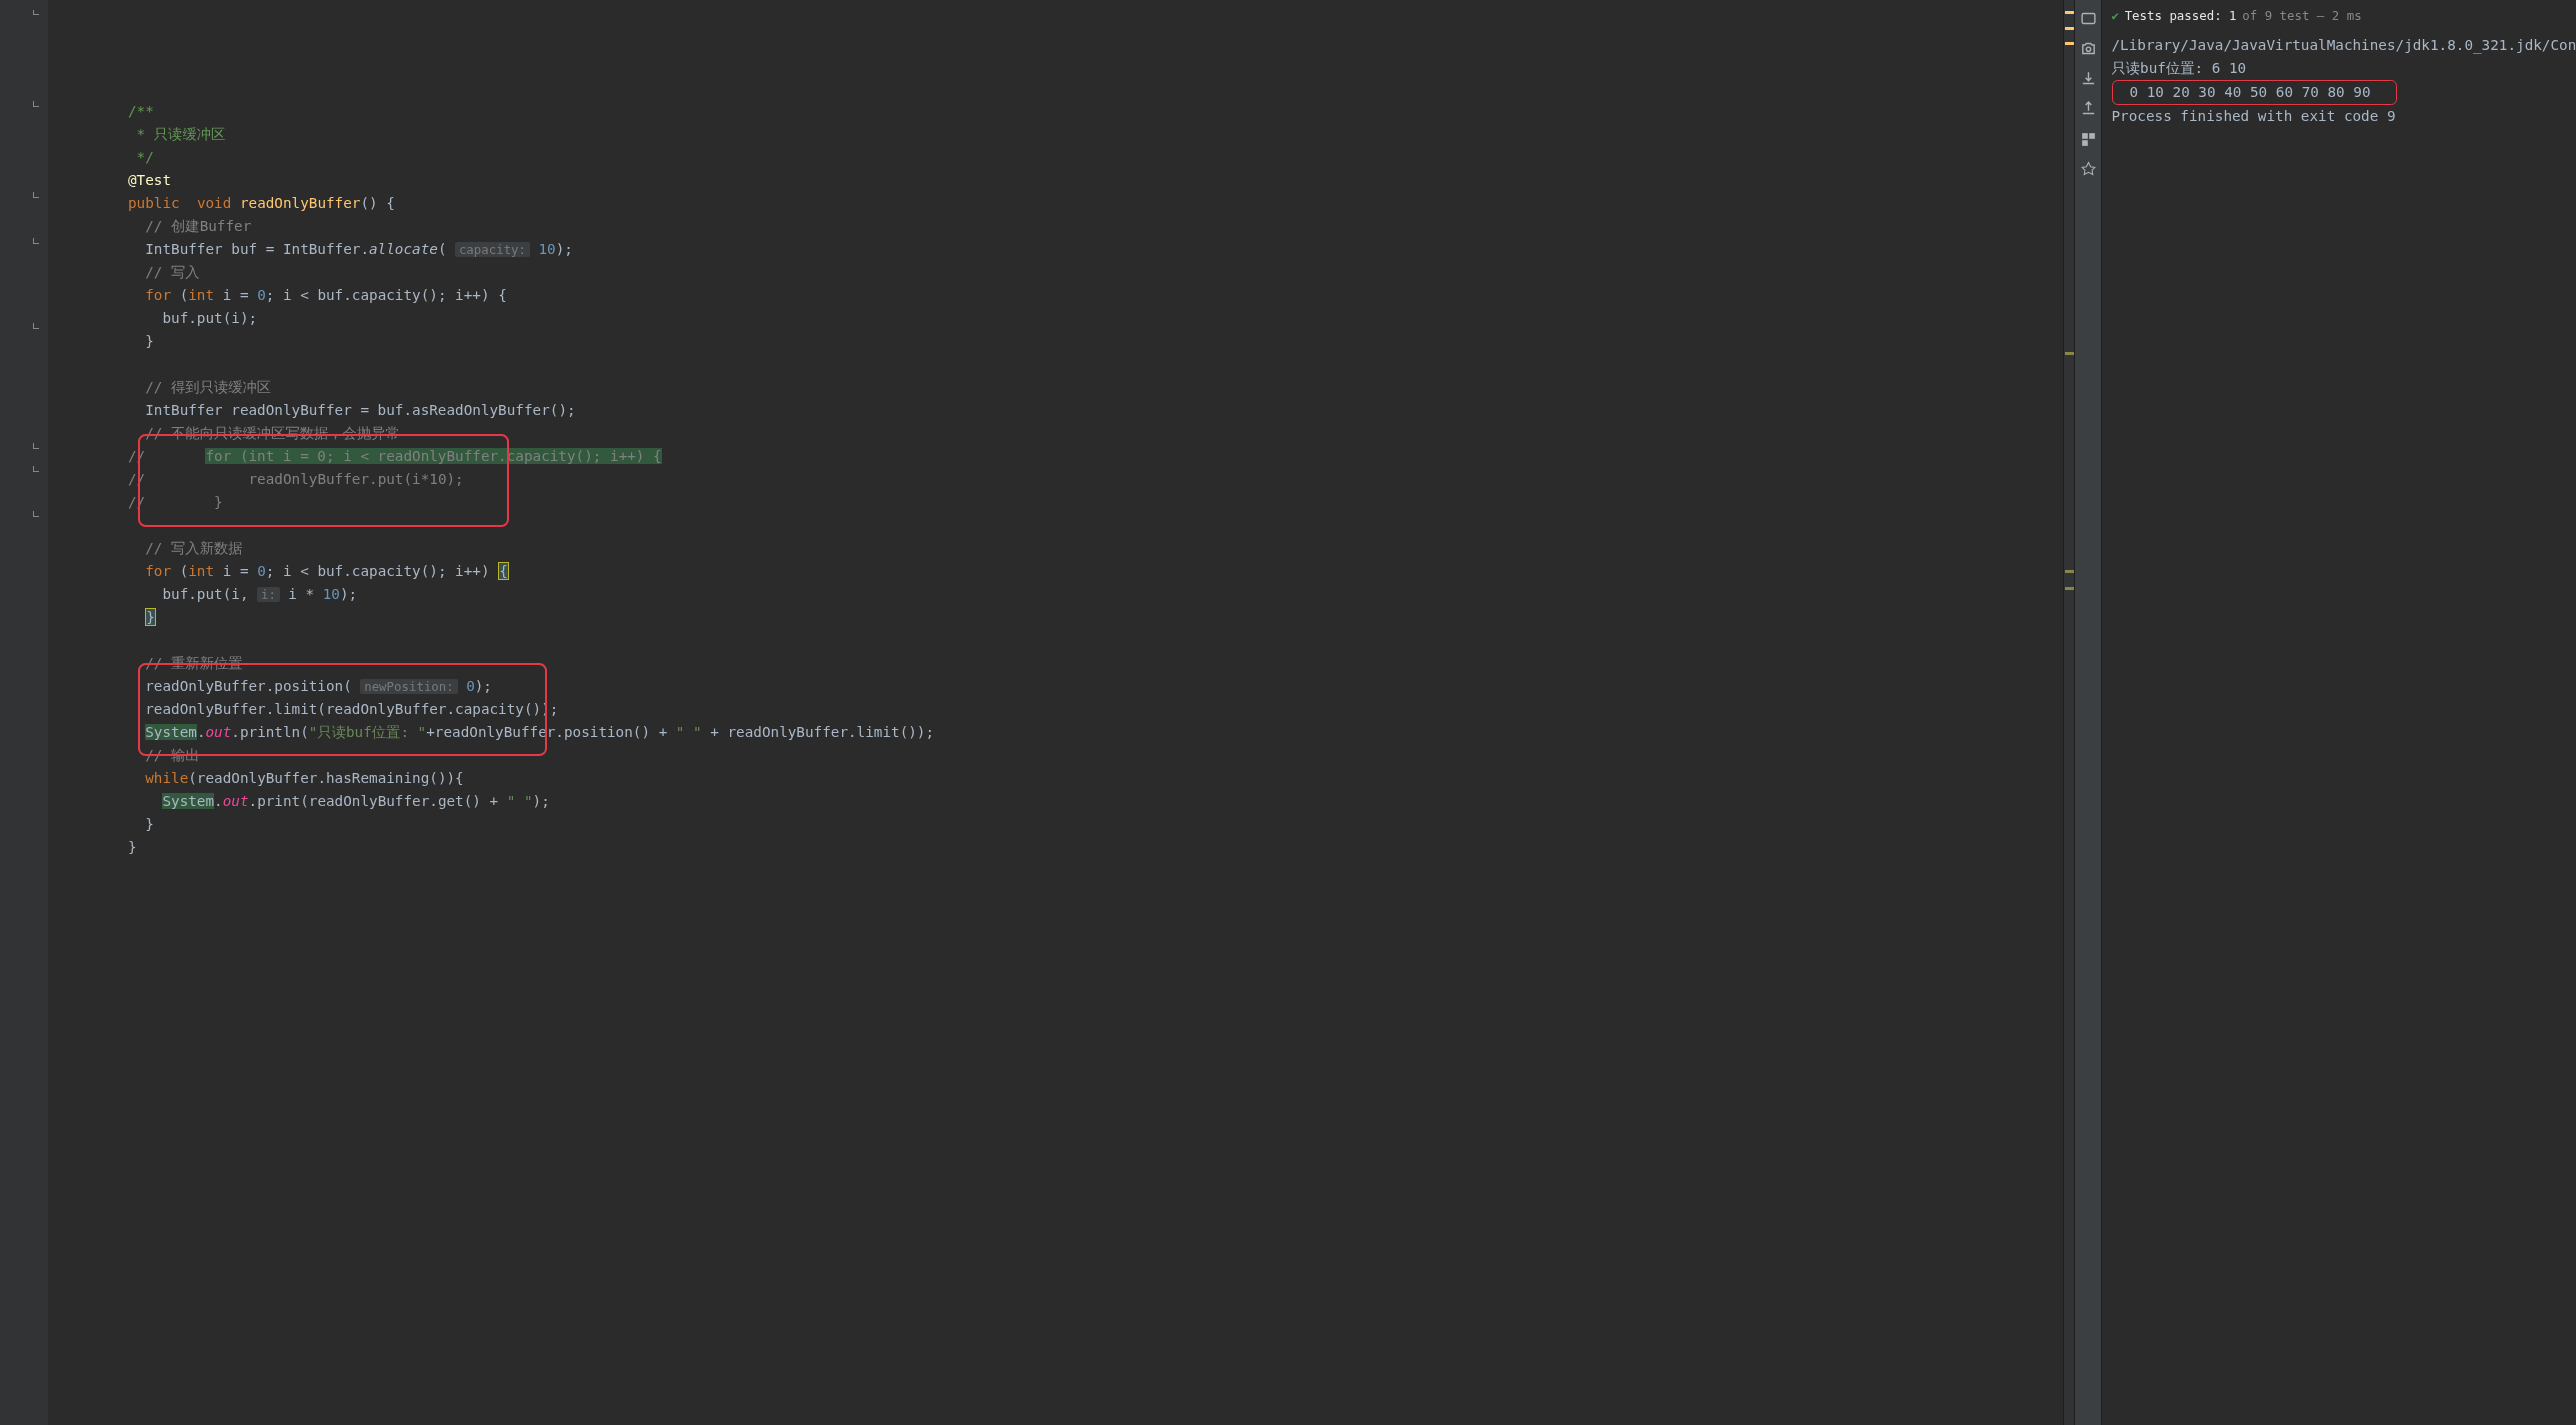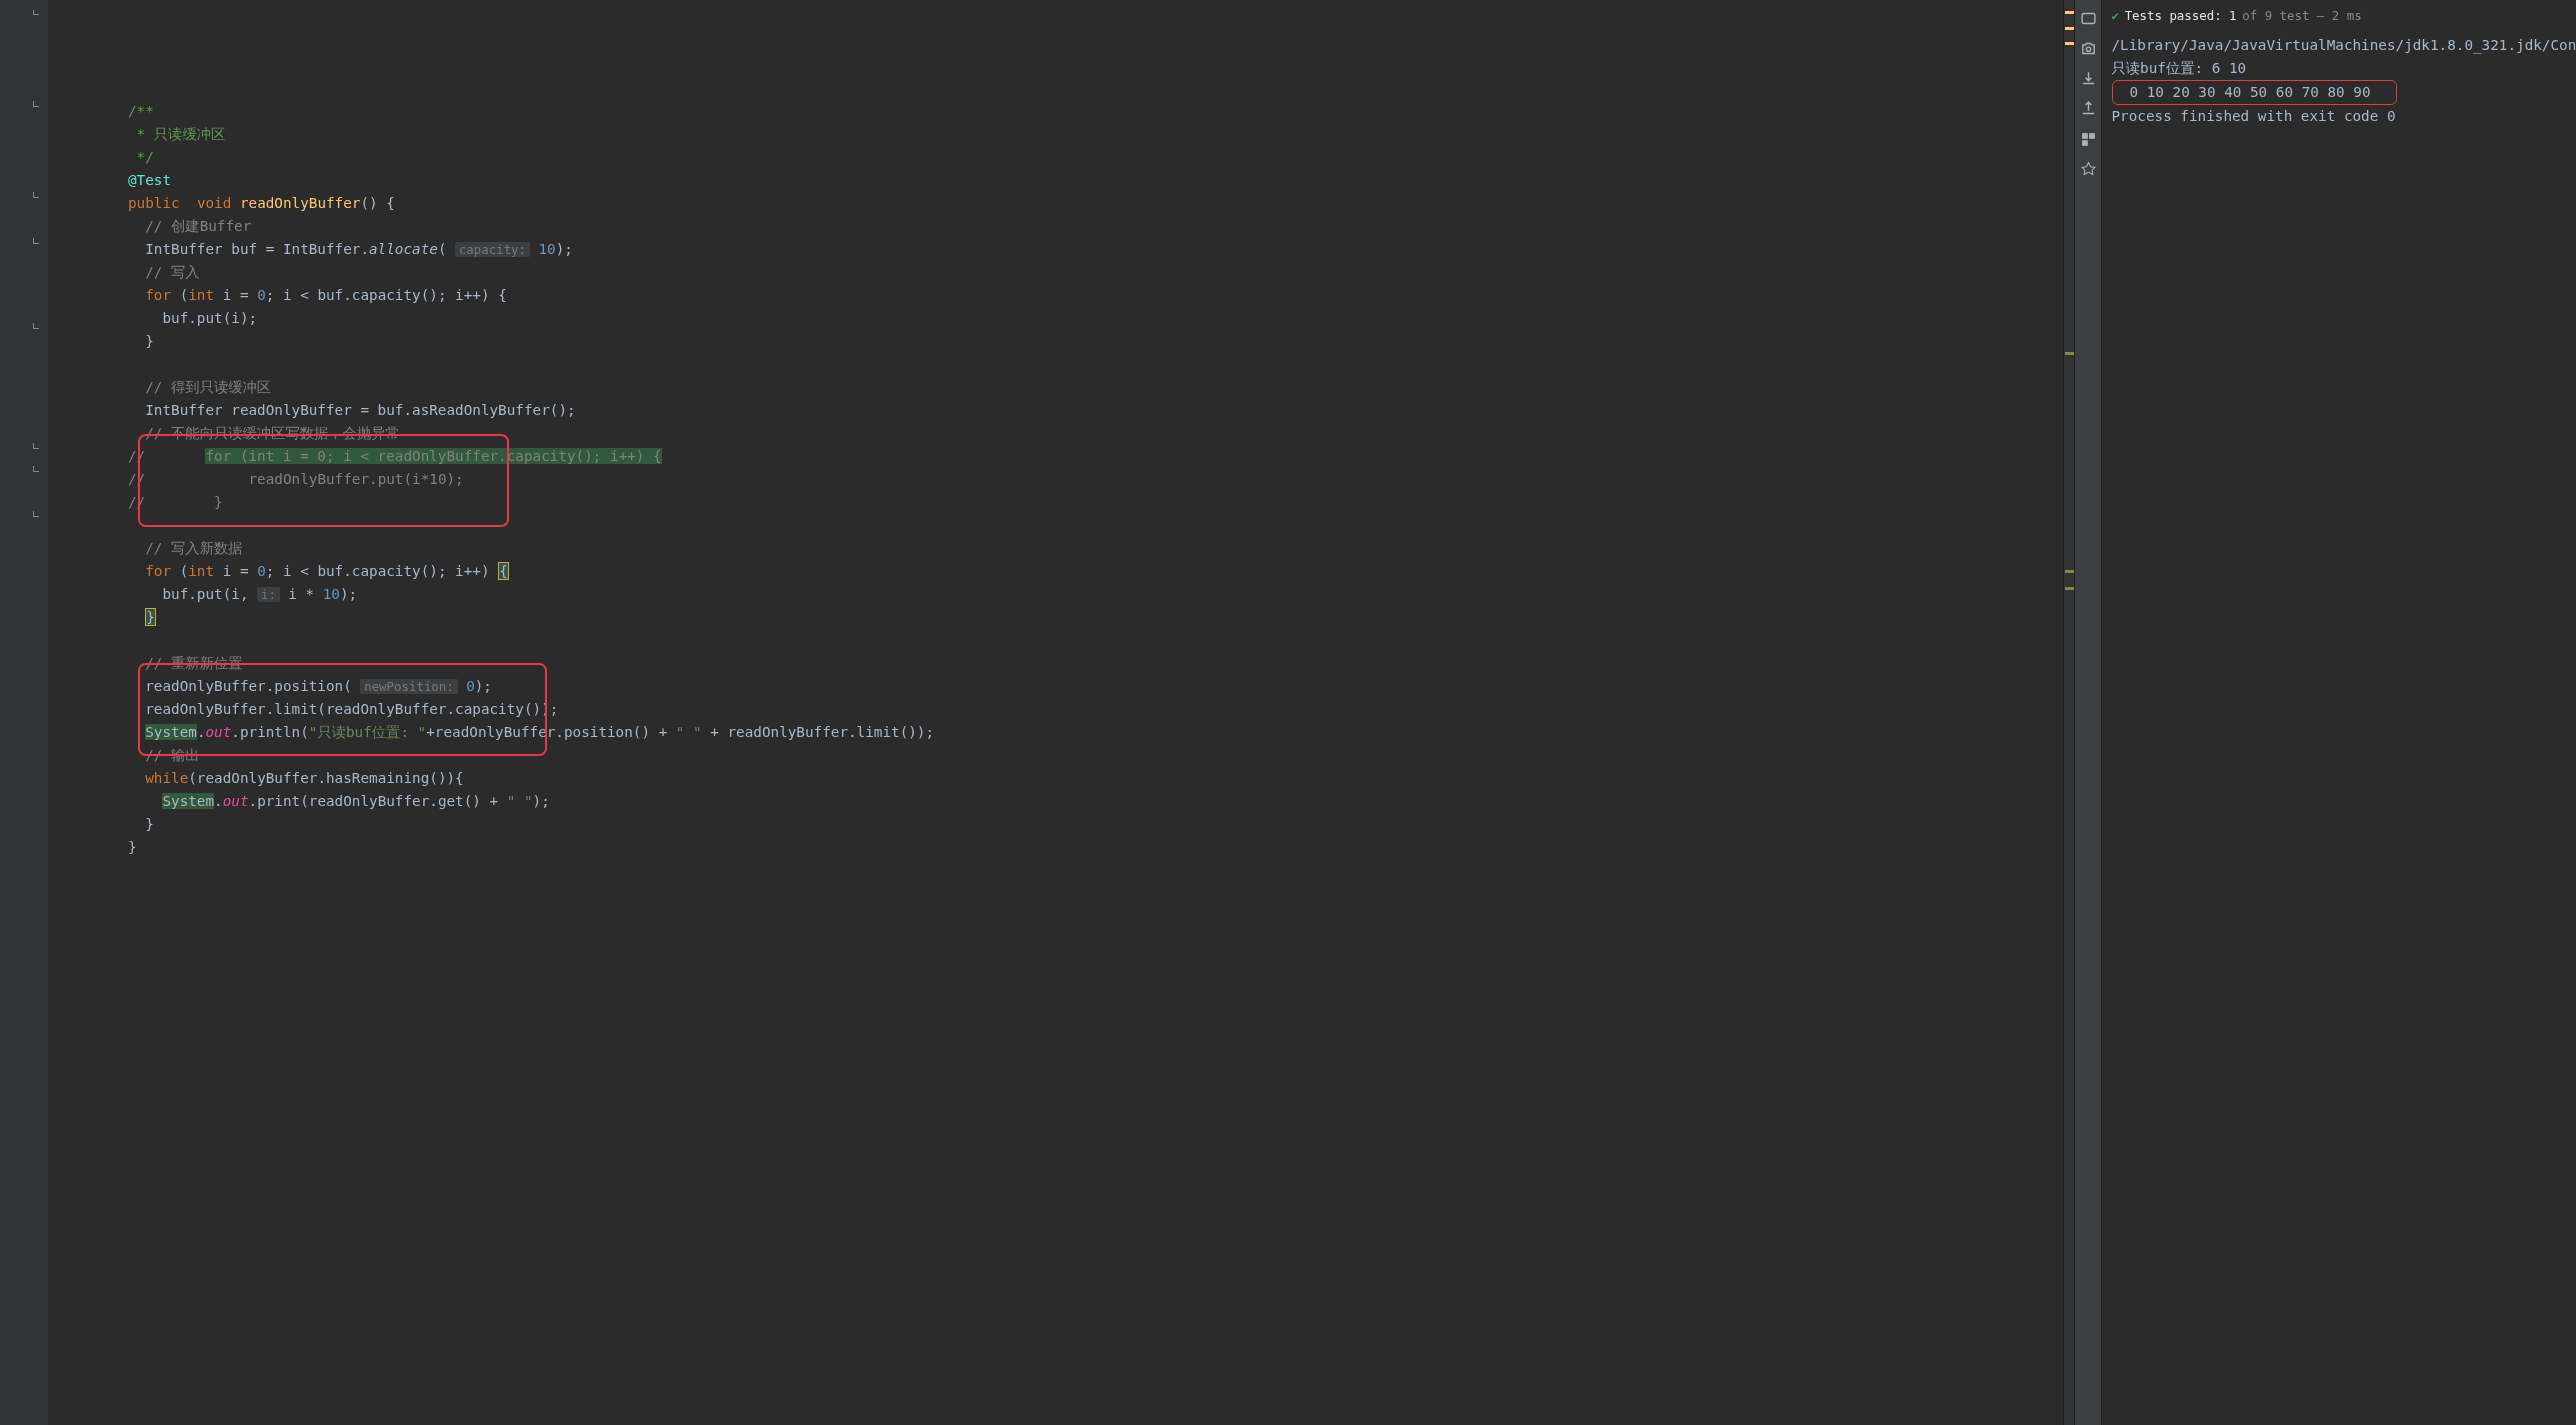--- a/index.html
+++ b/index.html
@@ -49,21 +49,21 @@
       font-size: 14.3px;
       white-space: pre;
       position: relative;
     }
     .code-line {
       height: 23px;
       display: block;
     }
     .comment { color: #808080; }
     .doc-comment { color: #629755; }
-    .annotation { color: #5eead4; }
+    .annotation { color: #fef9c3; }
     .keyword { color: #cc7832; }
     .method-decl { color: #ffc66d; }
     .identifier { color: #a9b7c6; }
     .static-method { color: #a9b7c6; font-style: italic; }
     .param-hint { color: #787878; background: #3c3f41; padding: 0 3.8px; border-radius: 1.9px; font-size: 12.4px; }
     .number { color: #6897bb; }
     .string { color: #6a8759; }
     .static-field { color: #ec4899; font-style: italic; }
     .highlighted { background: #32593d; }
     .commented-out {
@@ -196,15 +196,15 @@
       <path d="M12 2l3 6 6 1-4 4 1 6-6-3-6 3 1-6-4-4 6-1z" fill="none" stroke="#afb1b3" stroke-width="1.5"></path>
     </svg>
 </div>
 
 <div class="console-panel">
   <div class="test-status">
     <span class="check-icon">✔</span>
     <span style="color:#e5e5e5;">Tests passed: 1</span>
     <span> of 9 test – 2 ms</span>
   </div>
-  <div class="console-output" id="console-output"><span class="console-line">/Library/Java/JavaVirtualMachines/jdk1.8.0_321.jdk/Content</span><span class="console-line">只读buf位置: 6 10</span><span class="console-line"><span class="console-red-box">0 10 20 30 40 50 60 70 80 90 </span></span><span class="console-line">Process finished with exit code 0</span></div>
+  <div class="console-output" id="console-output"><span class="console-line">/Library/Java/JavaVirtualMachines/jdk1.8.0_321.jdk/Content</span><span class="console-line">只读buf位置: 6 10</span><span class="console-line"><span class="console-red-box">0 10 20 30 40 50 60 70 80 90 </span></span><span class="console-line">Process finished with exit code 9</span></div>
 </div>
 
 
 </body></html>

